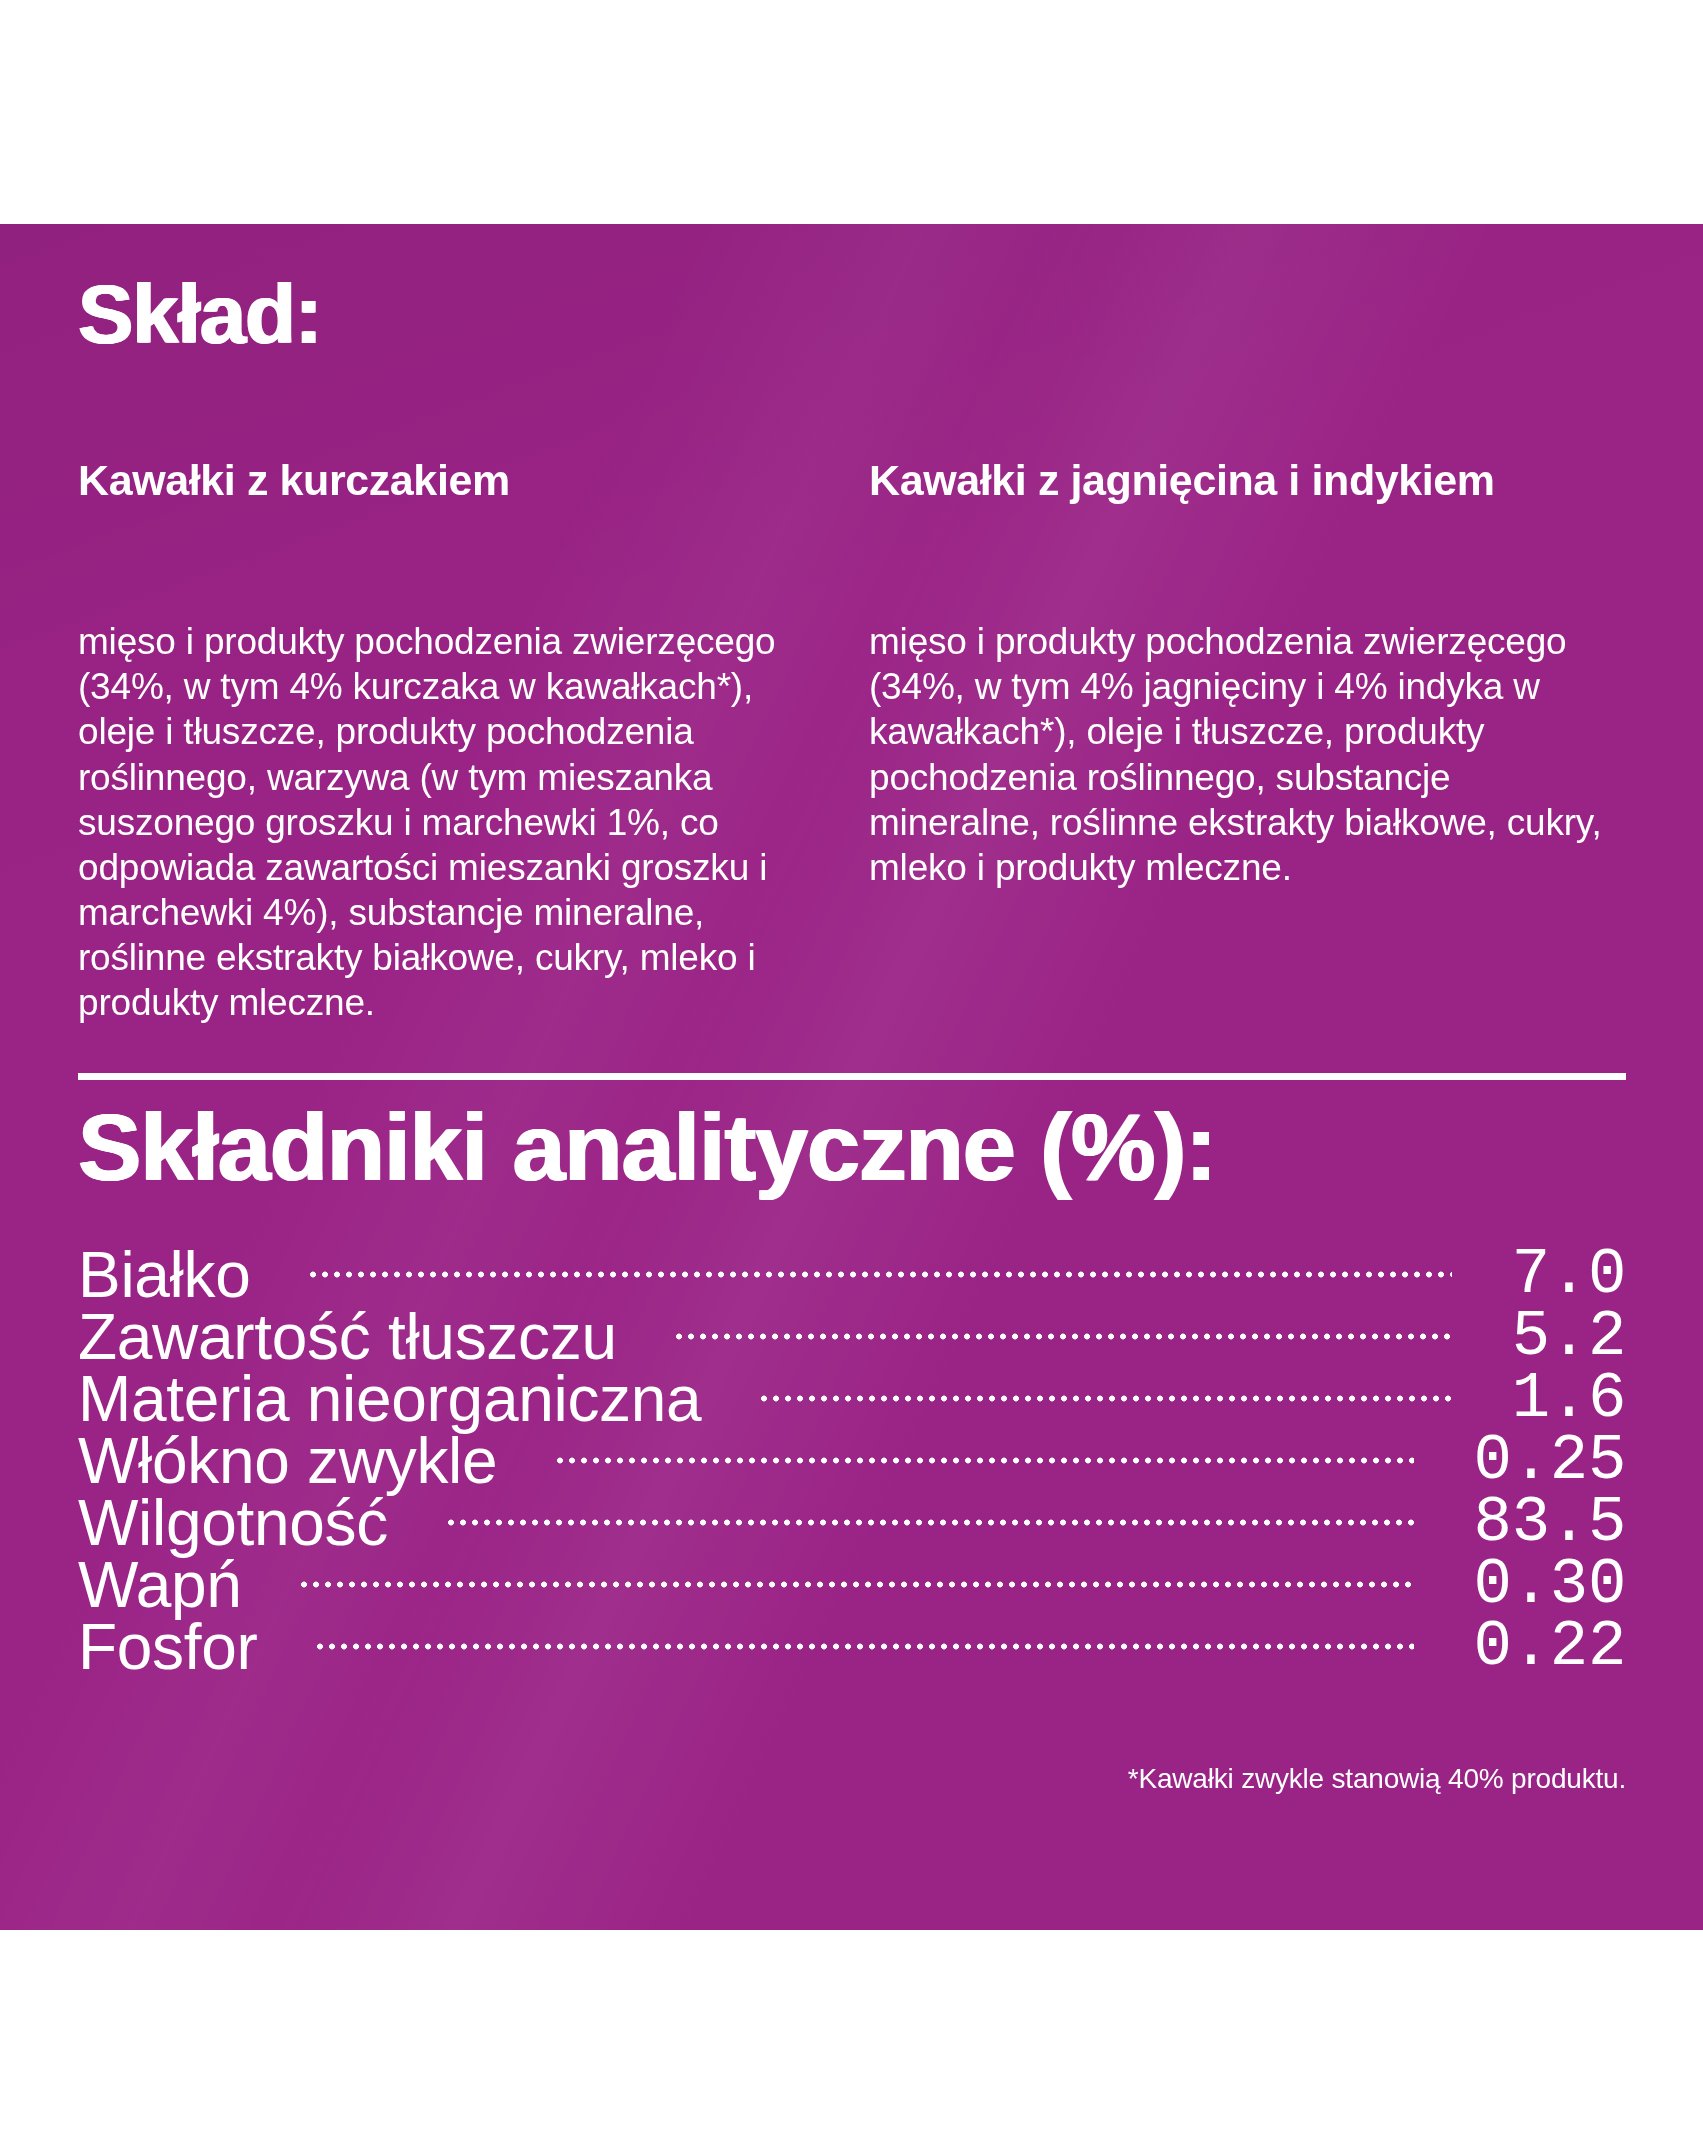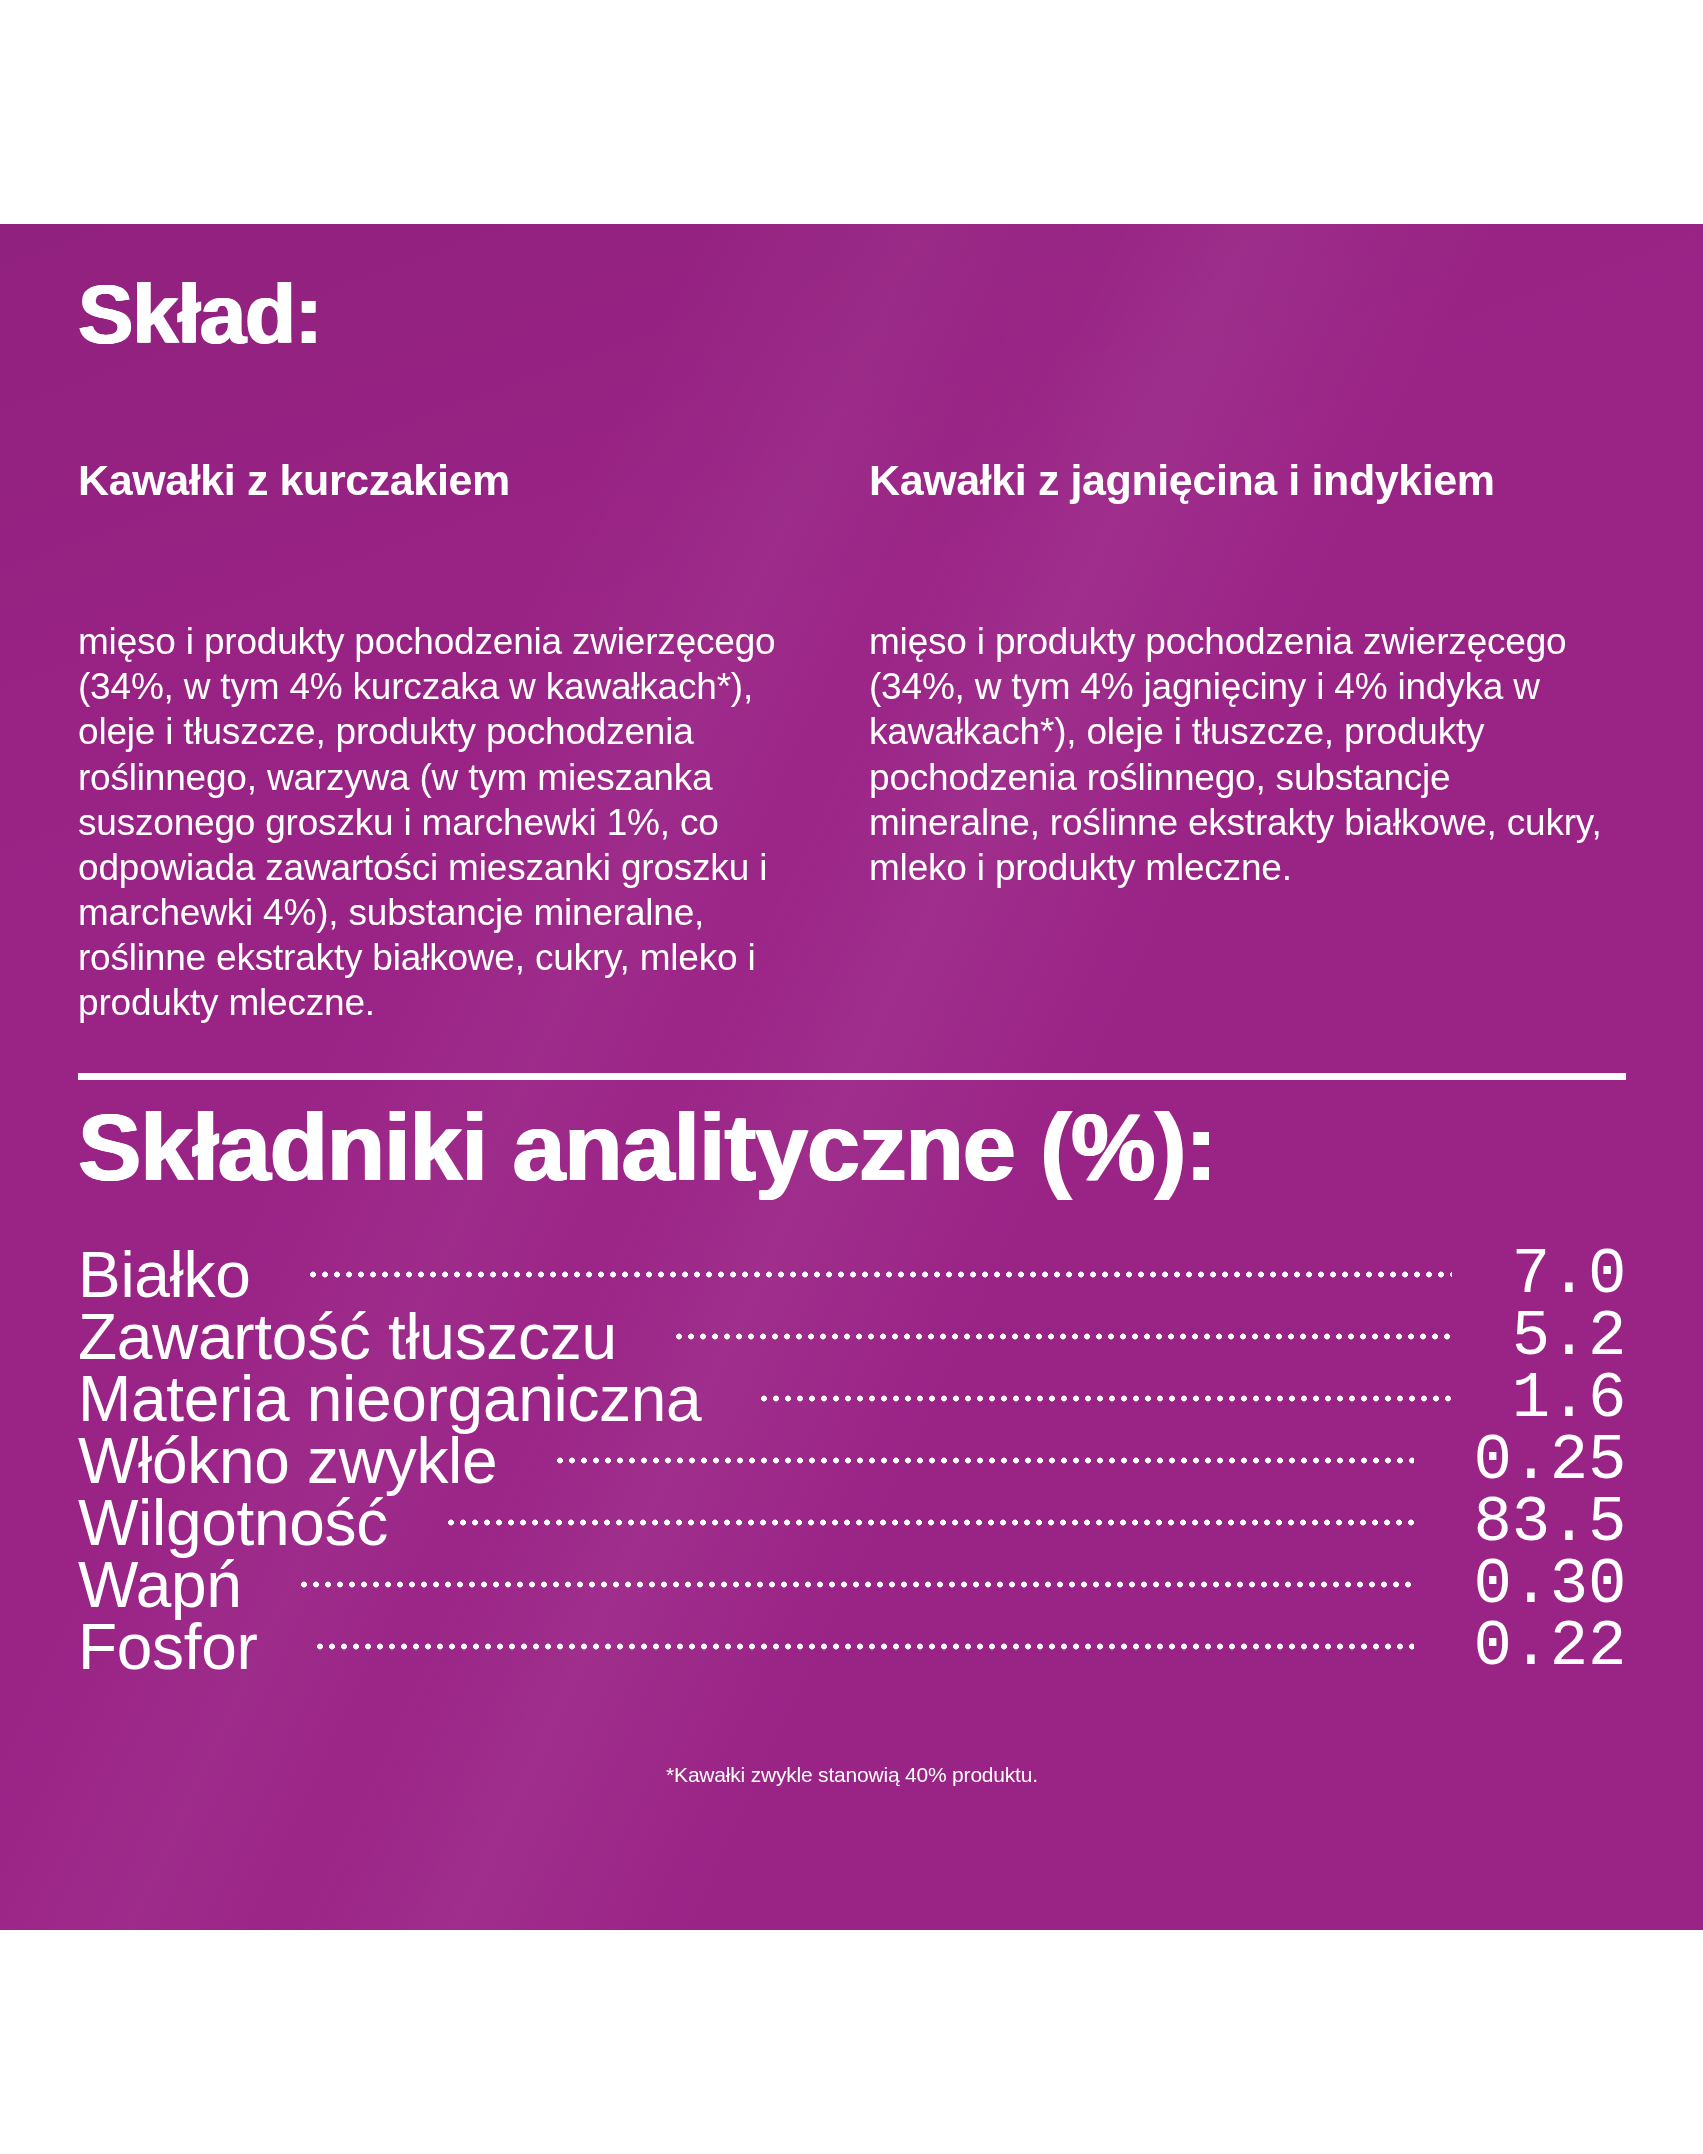--- a/index.html
+++ b/index.html
@@ -75,22 +75,22 @@
     margin: 0 13.6px;
     background-image: radial-gradient(circle at 3px 3.4px, #ffffff 2.6px, rgba(255,255,255,0) 3.2px);
     background-size: 12px 6.8px;
     background-repeat: repeat-x;
     background-position: left bottom;
   }
   .nutrient-value { white-space: nowrap; font-family: Liberation Mono, monospace; }
 
   .footnote {
     margin-top: 85px;
-    text-align: center;
-    font-size: 21px;
+    text-align: right;
+    font-size: 28px;
     letter-spacing: -0.2px;
   }
 </style>
 </head>
 <body>
 
 <div class="page">
 
   <div class="white-band-top"></div>
 

